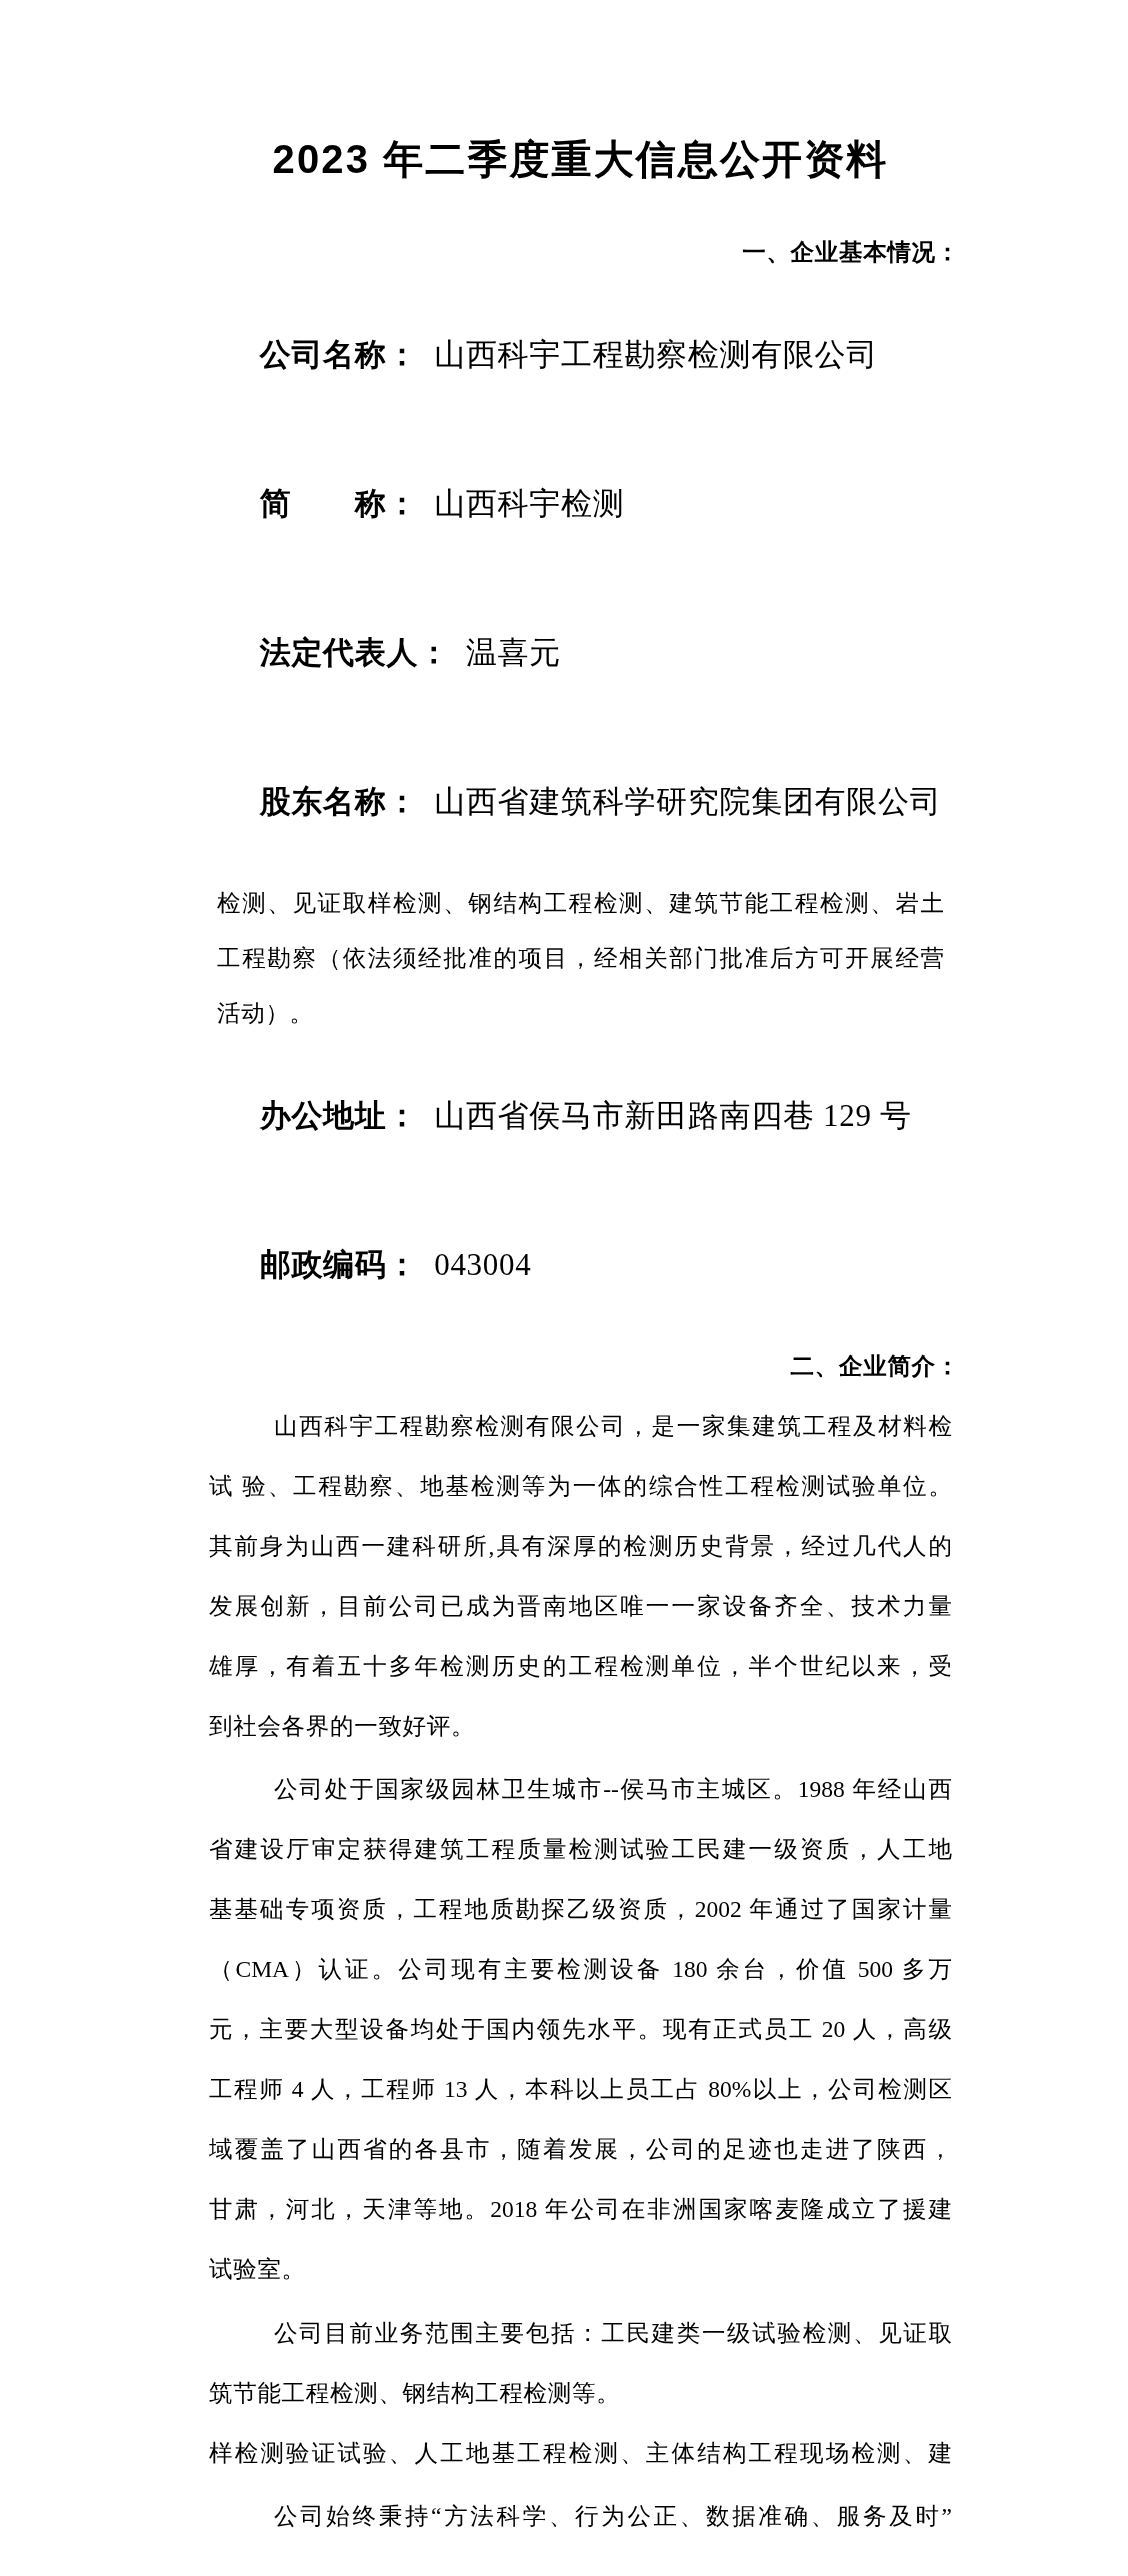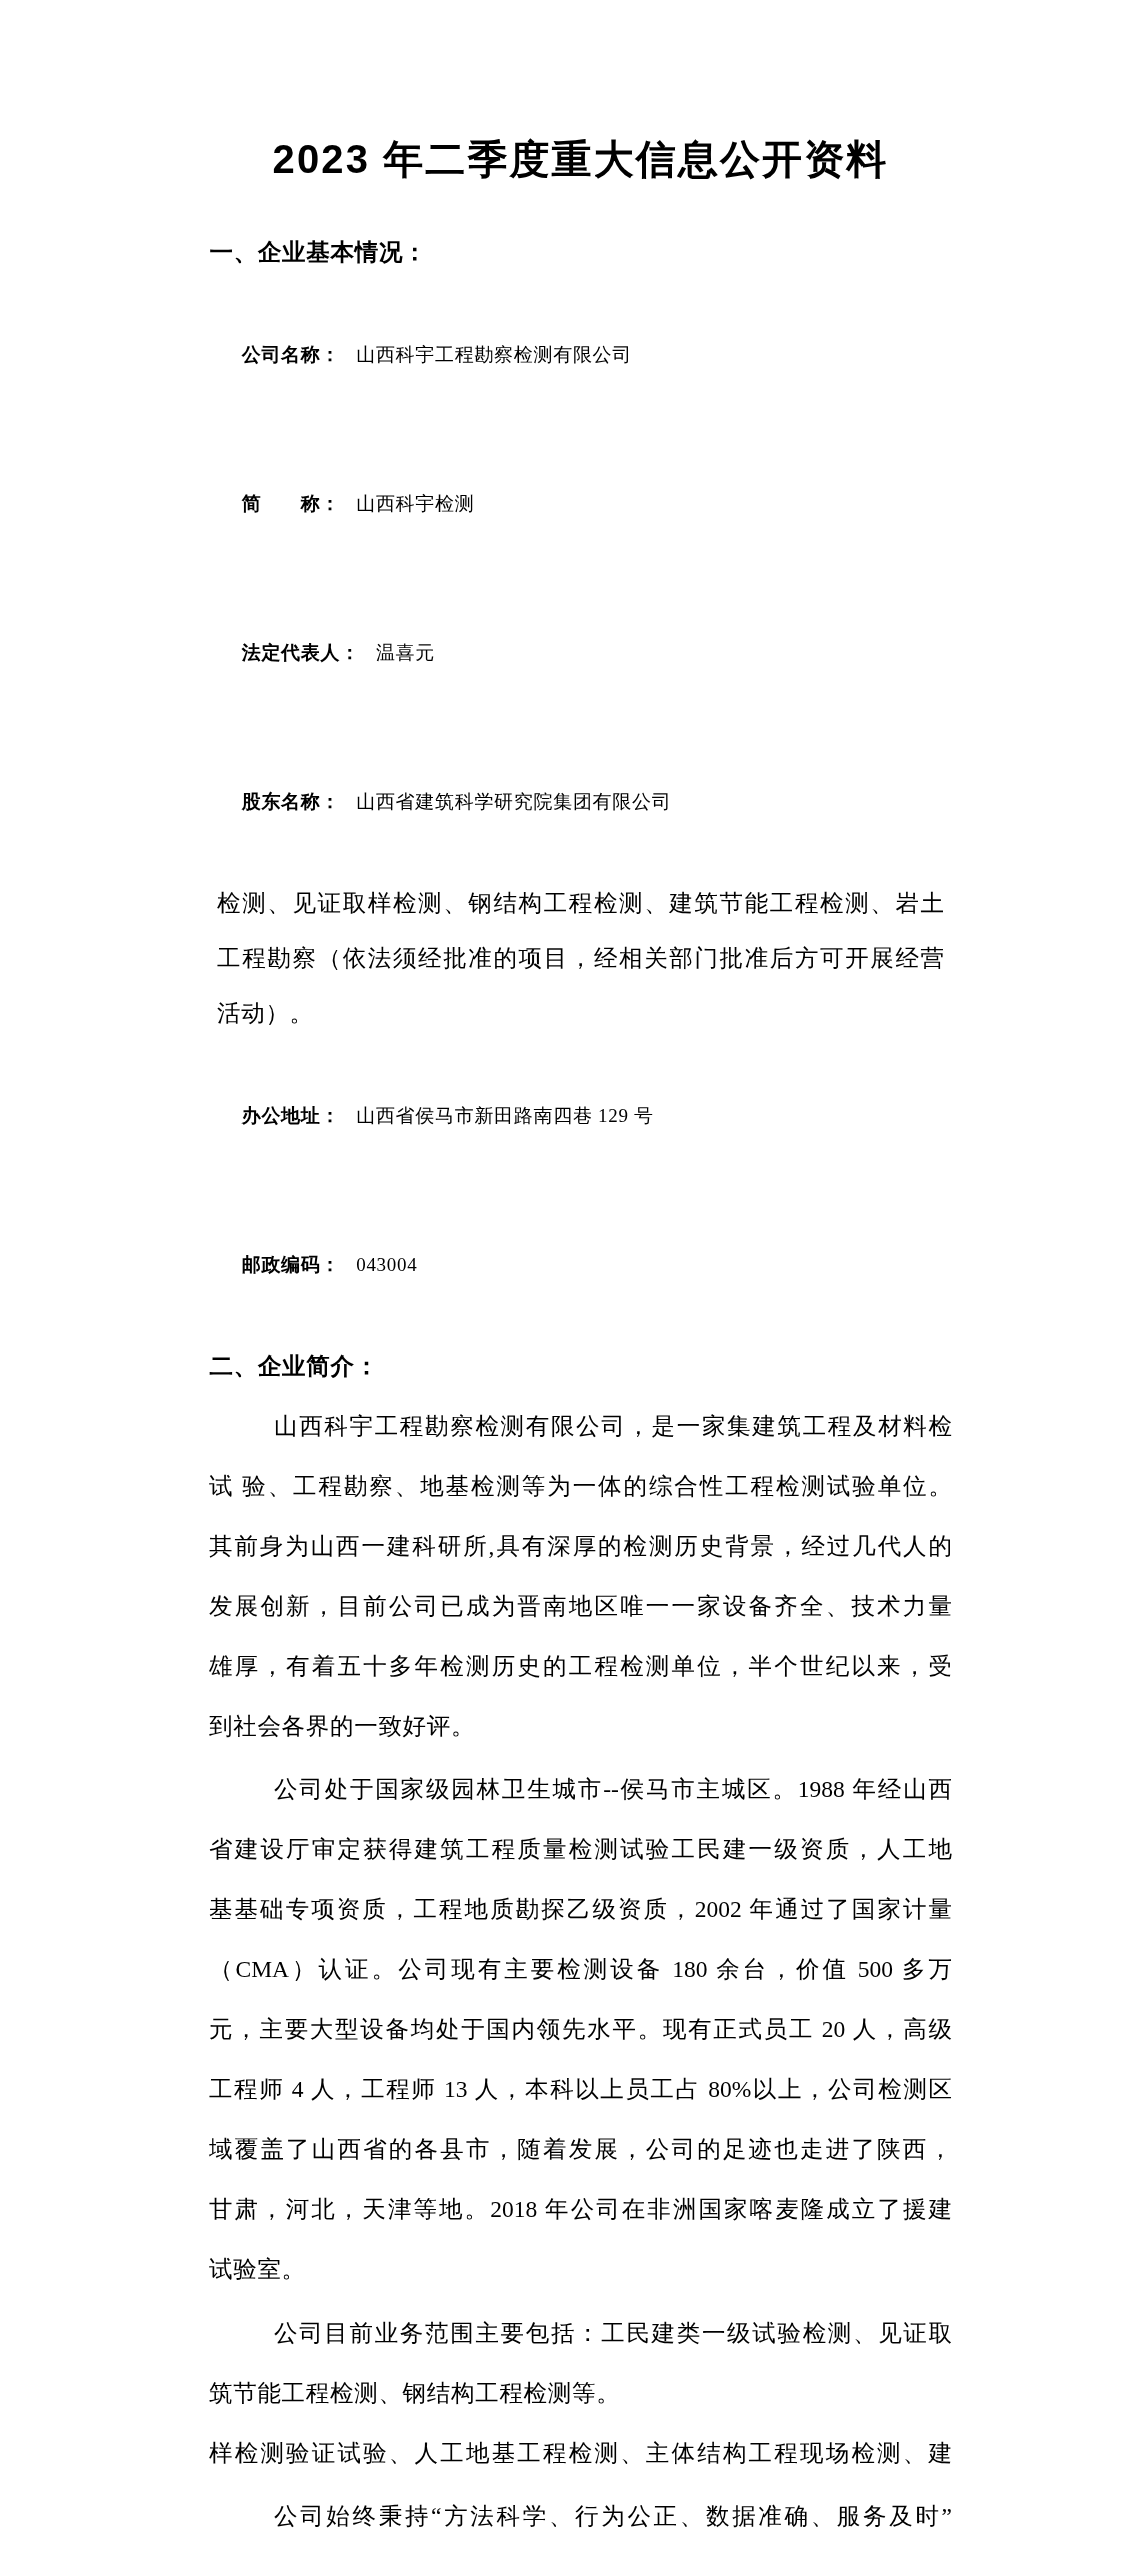--- a/index.html
+++ b/index.html
@@ -26,24 +26,25 @@
     letter-spacing: 2.1px;
     white-space: nowrap;
   }
   .sec-heading {
     margin-top: 48px;
     font-size: 23.5px;
     font-weight: bold;
     line-height: 47px;
     text-indent: 8.5px;
     letter-spacing: 0.7px;
+    text-align: right;
   }
   .sec-heading.inline-flow { margin-top: 0; }
   .frow {
-    font-size: 19px;
+    font-size: 31px;
     line-height: 47px;
     text-indent: 16.4px;
     letter-spacing: 0.7px;
     white-space: pre-wrap;
   }
   .frow .lbl { font-weight: bold; }
   .scope-line1 {
     font-size: 23.5px;
     line-height: 47px;
     text-indent: 16.4px;

